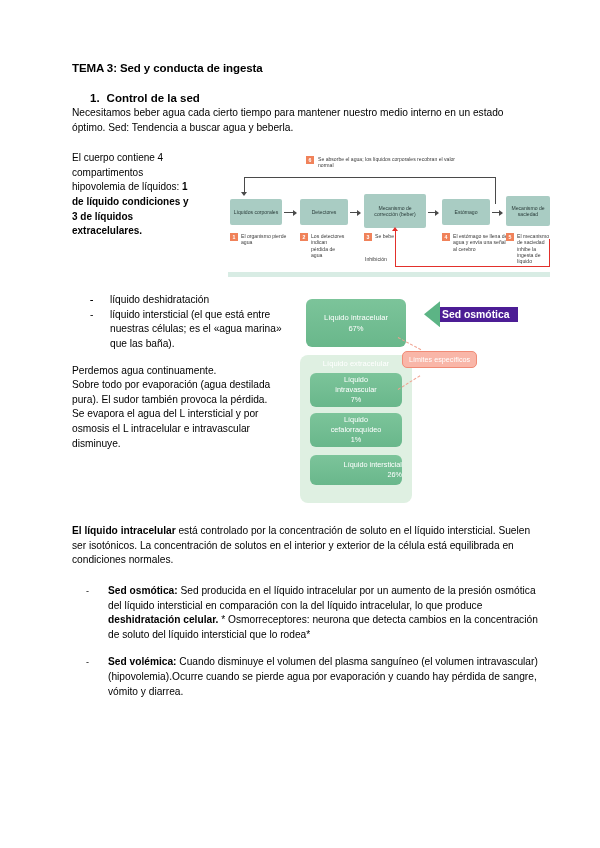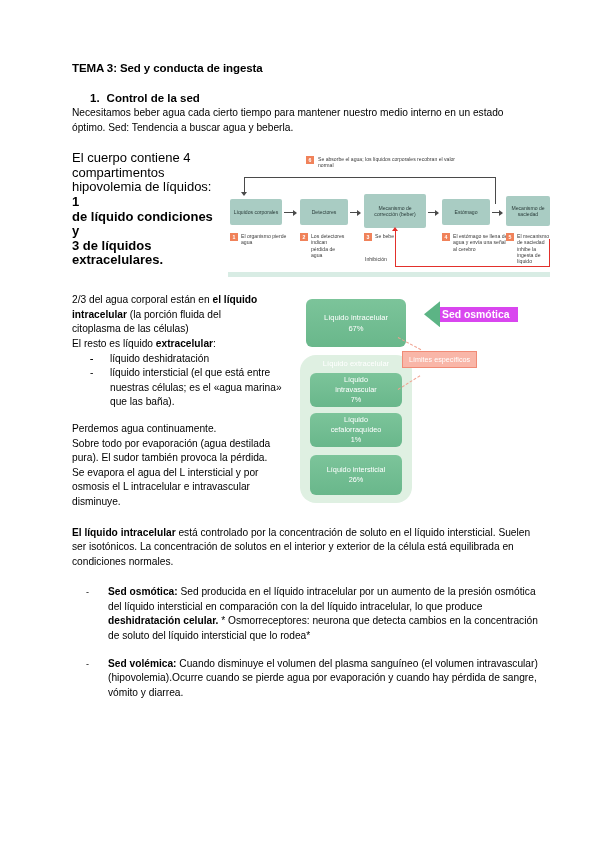--- a/index.html
+++ b/index.html
@@ -53,21 +53,21 @@
 
   
   .row {
     position: relative;
     display: flex;
     align-items: flex-start;
   }
   .col-text-1 {
     width: 150px;
     flex: 0 0 150px;
-    font-size: 13px;
+    font-size: 10px;
     line-height: 14.6px;
   }
 
   
   .fig1 {
     position: relative;
     width: 322px;
     height: 122px;
     flex: 0 0 322px;
     margin-left: 6px;
@@ -168,21 +168,21 @@
     text-align: center;
     display: flex;
     flex-direction: column;
     align-items: center;
     justify-content: center;
   }
   .comp-extra-wrap {
     position: absolute;
     left: 2px; top: 62px;
     width: 112px; height: 148px;
-    border-radius: 16px;
+    border-radius: 8px;
     background: #dff0e2;
   }
   .comp-extra-label {
     position: absolute;
     left: 0; top: 4px;
     width: 112px;
     text-align: center;
     color: #ffffff;
     font-size: 7.6px;
   }
@@ -194,27 +194,27 @@
     font-size: 7.3px;
     line-height: 10px;
     text-align: center;
     display: flex;
     flex-direction: column;
     align-items: center;
     justify-content: center;
   }
   .comp-sub.s1 { left: 10px; top: 18px;  width: 92px; height: 34px; }
   .comp-sub.s2 { left: 10px; top: 58px;  width: 92px; height: 34px; }
-  .comp-sub.s3 { left: 10px; top: 100px; width: 92px; height: 40px; }
+  .comp-sub.s3 { left: 10px; top: 100px; width: 92px; height: 30px; align-items: flex-end; }
 
   .badge-limits {
     position: absolute;
     left: 104px; top: 58px;
     padding: 3px 6px;
-    border-radius: 0;
+    border-radius: 5px;
     background: #f9b6a8;
     border: 1px solid #f08b76;
     color: #ffffff;
     font-size: 7.2px;
     white-space: nowrap;
   }
   .dash-line {
     position: absolute;
     border-top: 1px dashed #f0a18f;
     transform-origin: left center;
@@ -231,21 +231,21 @@
     box-sizing: border-box;
   }
   .garrow .head {
     width: 16px; height: 26px;
     flex: 0 0 16px;
     background: #5cb485;
     clip-path: polygon(100% 0, 100% 100%, 0 50%);
   }
   .garrow .tail {
     height: 15px;
-    background: #d946ef;
+    background: #4c1d95;
     display: flex;
     align-items: center;
     padding-right: 8px;
     padding-left: 2px;
     white-space: nowrap;
   }
 
   
   ul.dash {
     list-style: none;
@@ -345,26 +345,20 @@
 
         <div class="strip-bottom"></div>
       </div>
     </div>
 
     <div class="spacer-md"></div>
 
     <div class="row">
 
       <div style="width:218px; flex:0 0 218px;">
-        <p class="body">
-          <span>2/3 del agua corporal están en </span><b>el líquido</b><br>
-          <b>intracelular</b><span> (la porción fluida del</span><br>
-          <span>citoplasma de las células)</span><br>
-          <span>El resto es líquido </span><b>extracelular</b><span>:</span>
-        </p>
         <ul class="dash inner">
           <li><span class="dashmark">-</span></li>
           <li><span class="dashmark">-</span><span> líquido deshidratación</span></li>
           <li><span class="dashmark">-</span><span>líquido intersticial (el que está entre nuestras células; es el «agua marina» que las baña).</span></li>
         </ul>
 
         <div class="spacer-sm"></div>
 
         <p class="body">
           <span>Perdemos agua continuamente.</span><br>

